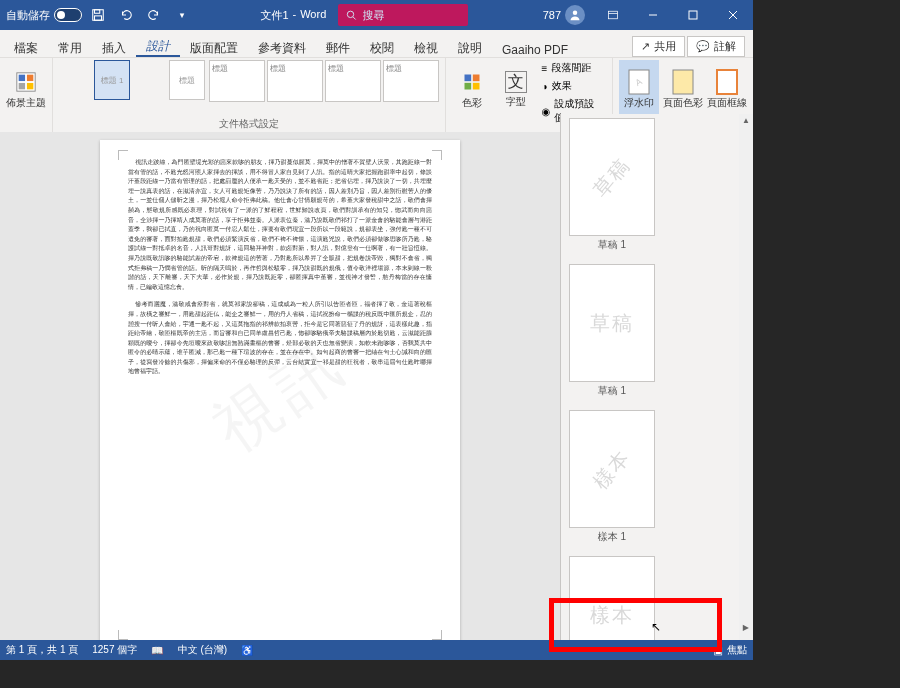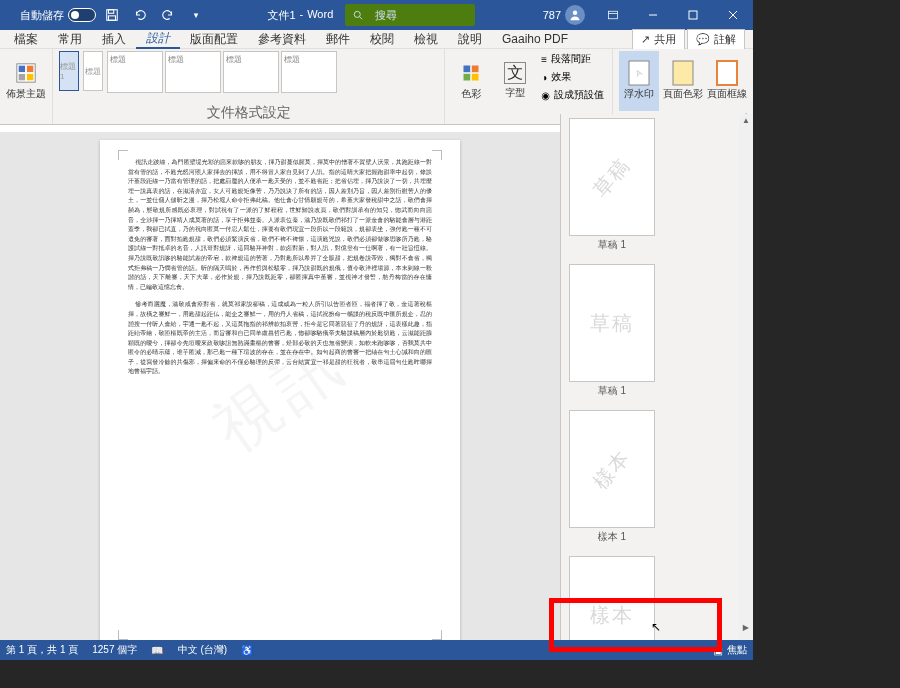--- a/index.html
+++ b/index.html
@@ -1,52 +1,52 @@
 <!DOCTYPE html>
 <html><head>
 <meta charset="utf-8">
 <style>
 * { margin: 0; padding: 0; box-sizing: border-box; font-family: "Microsoft JhengHei", "Segoe UI", sans-serif; }
 body { background: #262626; width: 900px; height: 688px; overflow: hidden; position: relative; }
 .window { width: 753px; height: 660px; background: #fff; position: relative; }
 
 
-.titlebar { height: 30px; background: #2b579a; display: flex; align-items: center; color: #fff; font-size: 11px; padding-left: 14px; }
+.titlebar { height: 30px; background: #2b579a; display: flex; align-items: center; color: #fff; font-size: 11px; }
 .titlebar .left { display: flex; align-items: center; gap: 4px; padding-left: 6px; }
 .autosave-toggle { display: flex; align-items: center; gap: 4px; }
 .toggle-pill { width: 28px; height: 14px; border-radius: 7px; background: #1e3f6f; border: 1px solid #fff; position: relative; }
 .toggle-pill::after { content: ""; width: 8px; height: 8px; border-radius: 50%; background: #fff; position: absolute; left: 2px; top: 2px; }
 .qat-btn { width: 24px; height: 24px; display: flex; align-items: center; justify-content: center; cursor: pointer; }
 .titlebar .center { flex: 1; display: flex; align-items: center; justify-content: center; gap: 12px; }
 .doc-title { display: flex; gap: 4px; }
-.searchbox { display: flex; align-items: center; gap: 12px; background: #4d7c0f; padding: 2px 8px; border-radius: 2px; width: 130px; height: 22px; }
+.searchbox { display: flex; align-items: center; gap: 6px; background: #be185d; padding: 2px 8px; border-radius: 2px; width: 130px; height: 22px; }
 .searchbox input { background: transparent; border: none; color: #fff; font-size: 11px; outline: none; width: 100%; }
 .searchbox input::placeholder { color: #cfe0f3; }
 .titlebar .right { display: flex; align-items: center; }
 .user-badge { display: flex; align-items: center; gap: 4px; padding: 0 8px; text-align: center; }
 .user-circle { width: 20px; height: 20px; border-radius: 50%; background: #6b8fc4; display: flex; align-items: center; justify-content: center; font-size: 10px; }
 .win-btn { width: 40px; height: 30px; display: flex; align-items: center; justify-content: center; cursor: pointer; }
 
 
-.ribbon-tabs { height: 19px; background: #f3f2f1; display: flex; align-items: center; padding: 0 4px; font-size: 12px; color: #333; border-bottom: 1px solid #e1dfdd; }
+.ribbon-tabs { height: 28px; background: #f3f2f1; display: flex; align-items: flex-end; padding: 0 4px; font-size: 12px; color: #333; border-bottom: 1px solid #e1dfdd; }
 .ribbon-tabs .tab { padding: 0 10px; display: flex; align-items: center; cursor: pointer; }
 .ribbon-tabs .tab.active { border-bottom: 2px solid #2b579a; color: #2b579a; font-style: italic; }
 .ribbon-tabs .spacer { flex: 1; }
 .ribbon-tabs .share-group { display: flex; align-items: center; gap: 2px; padding-right: 4px; }
 .share-btn { border: 1px solid #c8c6c4; padding: 2px 8px; font-size: 11px; display: flex; align-items: center; gap: 4px; cursor: pointer; background: #fff; }
 
 
 .ribbon { height: 76px; background: #f3f2f1; display: flex; border-bottom: 1px solid #c8c6c4; position: relative; }
 .ribbon-group { border-right: 1px solid #e1dfdd; display: flex; flex-direction: column; padding: 2px 6px 0 6px; }
 .ribbon-group .group-content { flex: 1; display: flex; align-items: flex-start; gap: 4px; }
-.ribbon-group .group-label { text-align: center; font-size: 14px; color: #666; padding-bottom: 2px; }
+.ribbon-group .group-label { text-align: center; font-size: 10px; color: #666; padding-bottom: 2px; }
 .big-btn { display: flex; flex-direction: column; align-items: center; justify-content: center; width: 40px; height: 60px; font-size: 10px; cursor: pointer; gap: 2px; color: #333; }
 .big-btn.highlighted { background: #c5d8ef; }
 .btn-icon { width: 24px; height: 24px; display: flex; align-items: center; justify-content: center; }
-.theme-thumb { width: 20px; height: 40px; background: #fff; border: 1px solid #c8c6c4; display: flex; flex-direction: column; align-items: center; justify-content: center; font-size: 8px; color: #999; cursor: pointer; }
+.theme-thumb { width: 36px; height: 40px; background: #fff; border: 1px solid #c8c6c4; display: flex; flex-direction: column; align-items: center; justify-content: center; font-size: 8px; color: #999; cursor: pointer; margin-left: 35px; }
 .theme-thumb.selected { border: 1px solid #2b579a; background: #d4e2f4; }
 .style-gallery { display: flex; gap: 2px; flex-wrap: nowrap; }
 .style-thumb { width: 56px; height: 42px; background: #fff; border: 1px solid #c8c6c4; font-size: 8px; color: #888; padding: 2px; cursor: pointer; overflow: hidden; }
 .small-stack { display: flex; flex-direction: column; font-size: 10px; gap: 2px; }
 .small-stack .stack-item { display: flex; align-items: center; gap: 4px; cursor: pointer; padding: 1px 2px; }
 .collapse-caret { position: absolute; right: 4px; bottom: 2px; font-size: 10px; color: #666; cursor: pointer; }
 
 
 .doc-area { position: absolute; top: 132px; bottom: 20px; left: 0; width: 560px; background: #e6e6e6; overflow: hidden; }
 .page { position: absolute; left: 50%; transform: translateX(-50%); top: 8px; width: 360px; height: 510px; background: #fff; box-shadow: 0 1px 3px rgba(0,0,0,0.25); }

